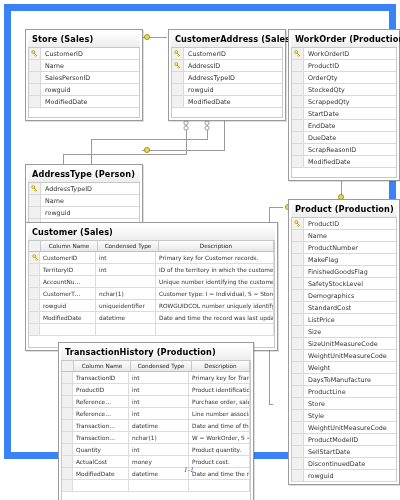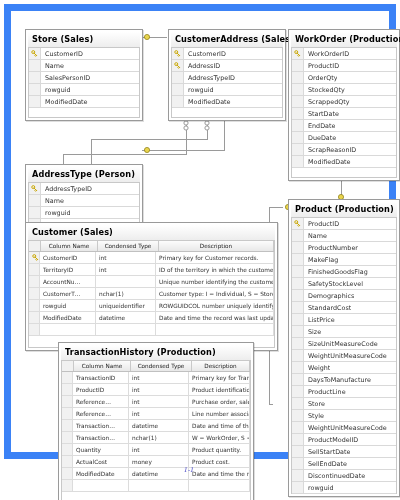--- a/index.html
+++ b/index.html
@@ -352,24 +352,20 @@
           <div class="row">
             <div class="gut"></div>
             <div class="fname">ProductModelID</div>
           </div>
           <div class="row">
             <div class="gut"></div>
             <div class="fname">SellStartDate</div>
           </div>
           <div class="row">
             <div class="gut"></div>
-            <div class="fname">SellEndDate</div>
-          </div>
-          <div class="row">
-            <div class="gut"></div>
             <div class="fname">DiscontinuedDate</div>
           </div>
           <div class="row">
             <div class="gut"></div>
             <div class="fname">rowguid</div>
           </div>
         </div>
       </div>
       <div class="tbl dtl" style="left: 14px; top: 211px; width: 253px;">
         <div class="cap">Customer (Sales)</div>

